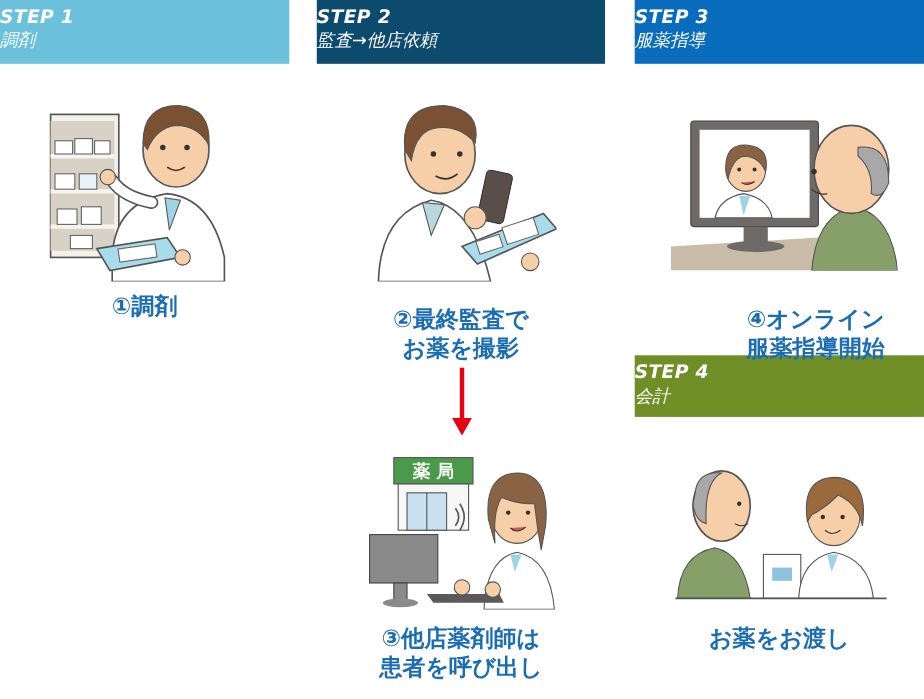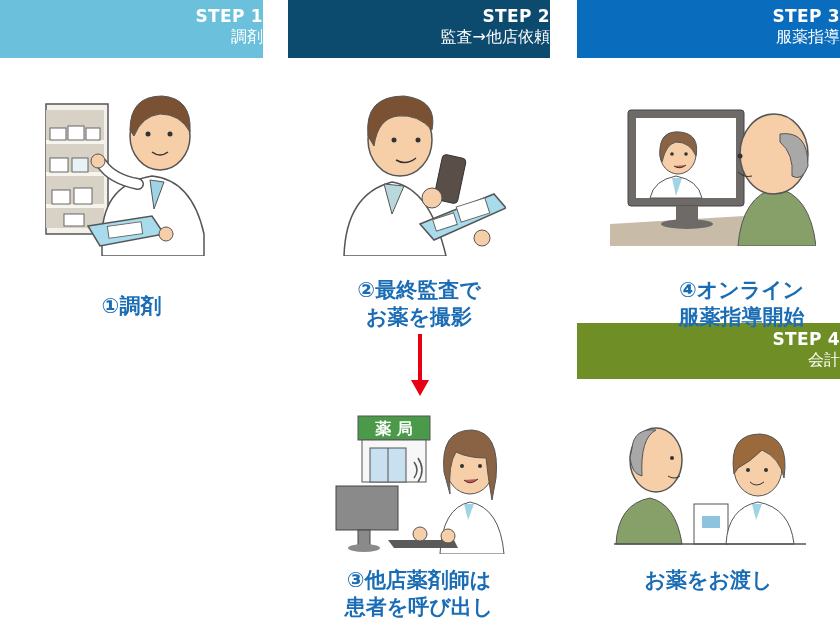--- a/index.html
+++ b/index.html
@@ -1,18 +1,18 @@
 <!DOCTYPE html>
 <html><head>
 <meta charset="utf-8">
 <style>
   html, body { margin: 0; padding: 0; background: #ffffff; }
   body { width: 840px; height: 635px; position: relative; overflow: hidden;
          font-family: "DejaVu Sans", "Liberation Sans", sans-serif; }
-  .step-header { position: absolute; color: #ffffff; text-align: right; box-sizing: border-box; }
+  .step-header { position: absolute; color: #ffffff; text-align: left; box-sizing: border-box; font-style: italic; }
   .step-header .step-num { display: block; font-weight: bold; font-size: 17px; line-height: 20px; margin-top: 6px; letter-spacing: 0.3px; }
   .step-header .step-title { display: block; font-size: 16px; line-height: 22px; }
   .caption { position: absolute; color: #1a6db5; font-weight: bold; font-size: 21px; line-height: 27px; text-align: center; white-space: nowrap; }
   .illus { position: absolute; }
   .arrow { position: absolute; }
 </style>
 </head>
 <body>
 
 <div class="step-header" style="left:0;top:0;width:263px;height:58px;background:#6bc1dc;">
@@ -99,21 +99,21 @@
   <circle cx="82" cy="58" r="1.8" fill="#333"></circle>
   <path d="M70 70 Q76 74 82 69" fill="#c55" stroke="#333"></path>
 
   <path d="M134 150 Q138 100 172 92 Q206 98 212 150 Z" fill="#87a06a" stroke="#555"></path>
   <ellipse cx="170" cy="58" rx="34" ry="40" fill="#f6cfa8" stroke="#555" stroke-width="1.5"></ellipse>
   <path d="M176 38 Q204 34 204 70 Q198 86 188 80 Q190 58 176 46 Z" fill="#a8a8a8" stroke="#555"></path>
   <circle cx="136" cy="60" r="2.5" fill="#333"></circle>
   <path d="M134 76 Q140 82 148 80" fill="none" stroke="#333"></path>
 </svg>
 
-<div class="caption" style="left:0;top:293px;width:263px;">
+<div class="caption" style="left:0;top:265px;width:263px;">
   <span>①調剤</span>
 </div>
 <div class="caption" style="left:288px;top:277px;width:262px;">
   <div>②最終監査で</div>
   <div>お薬を撮影</div>
 </div>
 <div class="caption" style="left:610px;top:277px;width:263px;">
   <div>④オンライン</div>
   <div>服薬指導開始</div>
 </div>

